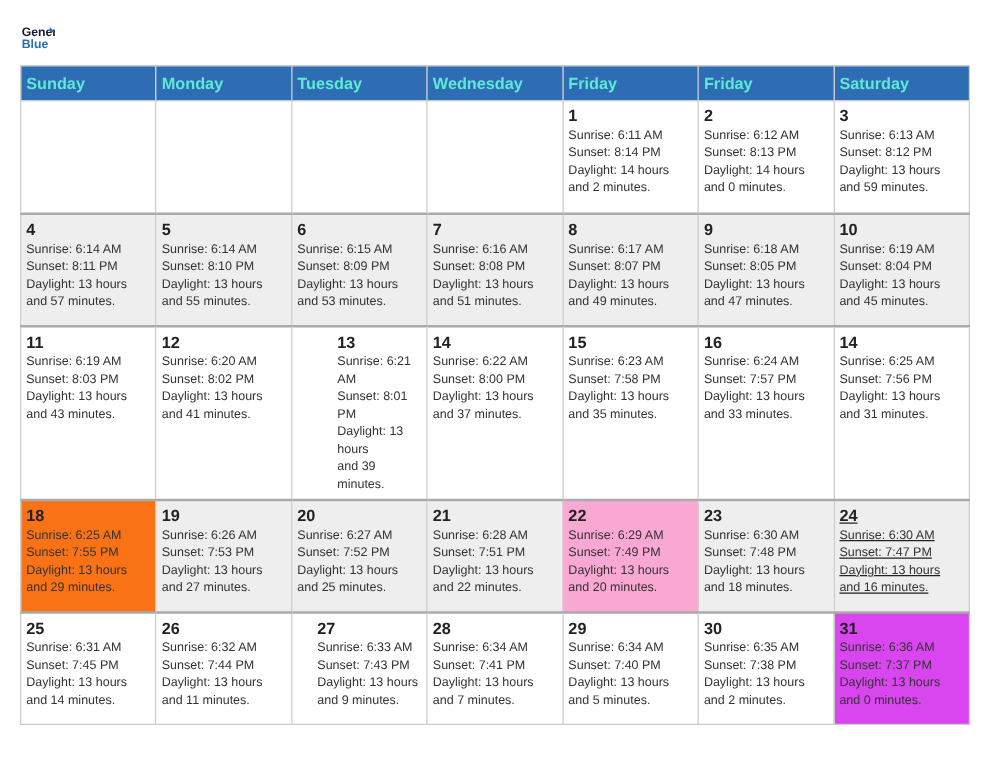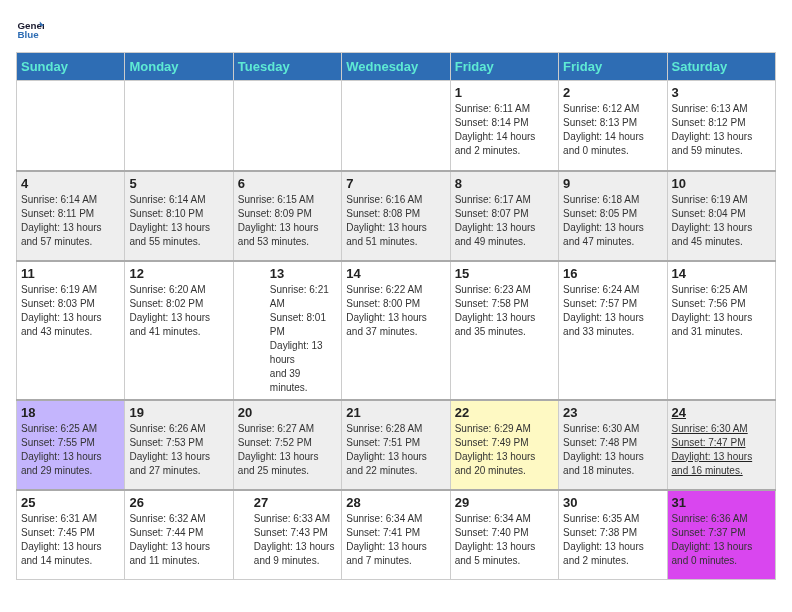--- a/index.html
+++ b/index.html
@@ -231,21 +231,21 @@
         </td>
         <td style="background: rgb(255, 255, 255);">
           <div class="day-number">14</div>
           <div class="day-info" style="white-space: pre-line;">Sunrise: 6:25 AM
 Sunset: 7:56 PM
 Daylight: 13 hours
 and 31 minutes.</div>
         </td>
       </tr>
       <tr class="row-sep">
-        <td style="background: #c4b5fd;">
+        <td style="background: #f97316;">
           <div class="day-number">18</div>
           <div class="day-info" style="white-space: pre-line;">Sunrise: 6:25 AM
 Sunset: 7:55 PM
 Daylight: 13 hours
 and 29 minutes.</div>
         </td>
         <td style="background: rgb(238, 238, 238);">
           <div class="day-number">19</div>
           <div class="day-info" style="white-space: pre-line;">Sunrise: 6:26 AM
 Sunset: 7:53 PM
@@ -259,21 +259,21 @@
 Daylight: 13 hours
 and 25 minutes.</div>
         </td>
         <td style="background: rgb(238, 238, 238);">
           <div class="day-number">21</div>
           <div class="day-info" style="white-space: pre-line;">Sunrise: 6:28 AM
 Sunset: 7:51 PM
 Daylight: 13 hours
 and 22 minutes.</div>
         </td>
-        <td style="background: #fef9c3;">
+        <td style="background: #f9a8d4;">
           <div class="day-number">22</div>
           <div class="day-info" style="white-space: pre-line;">Sunrise: 6:29 AM
 Sunset: 7:49 PM
 Daylight: 13 hours
 and 20 minutes.</div>
         </td>
         <td style="background: rgb(238, 238, 238);">
           <div class="day-number">23</div>
           <div class="day-info" style="white-space: pre-line;">Sunrise: 6:30 AM
 Sunset: 7:48 PM

